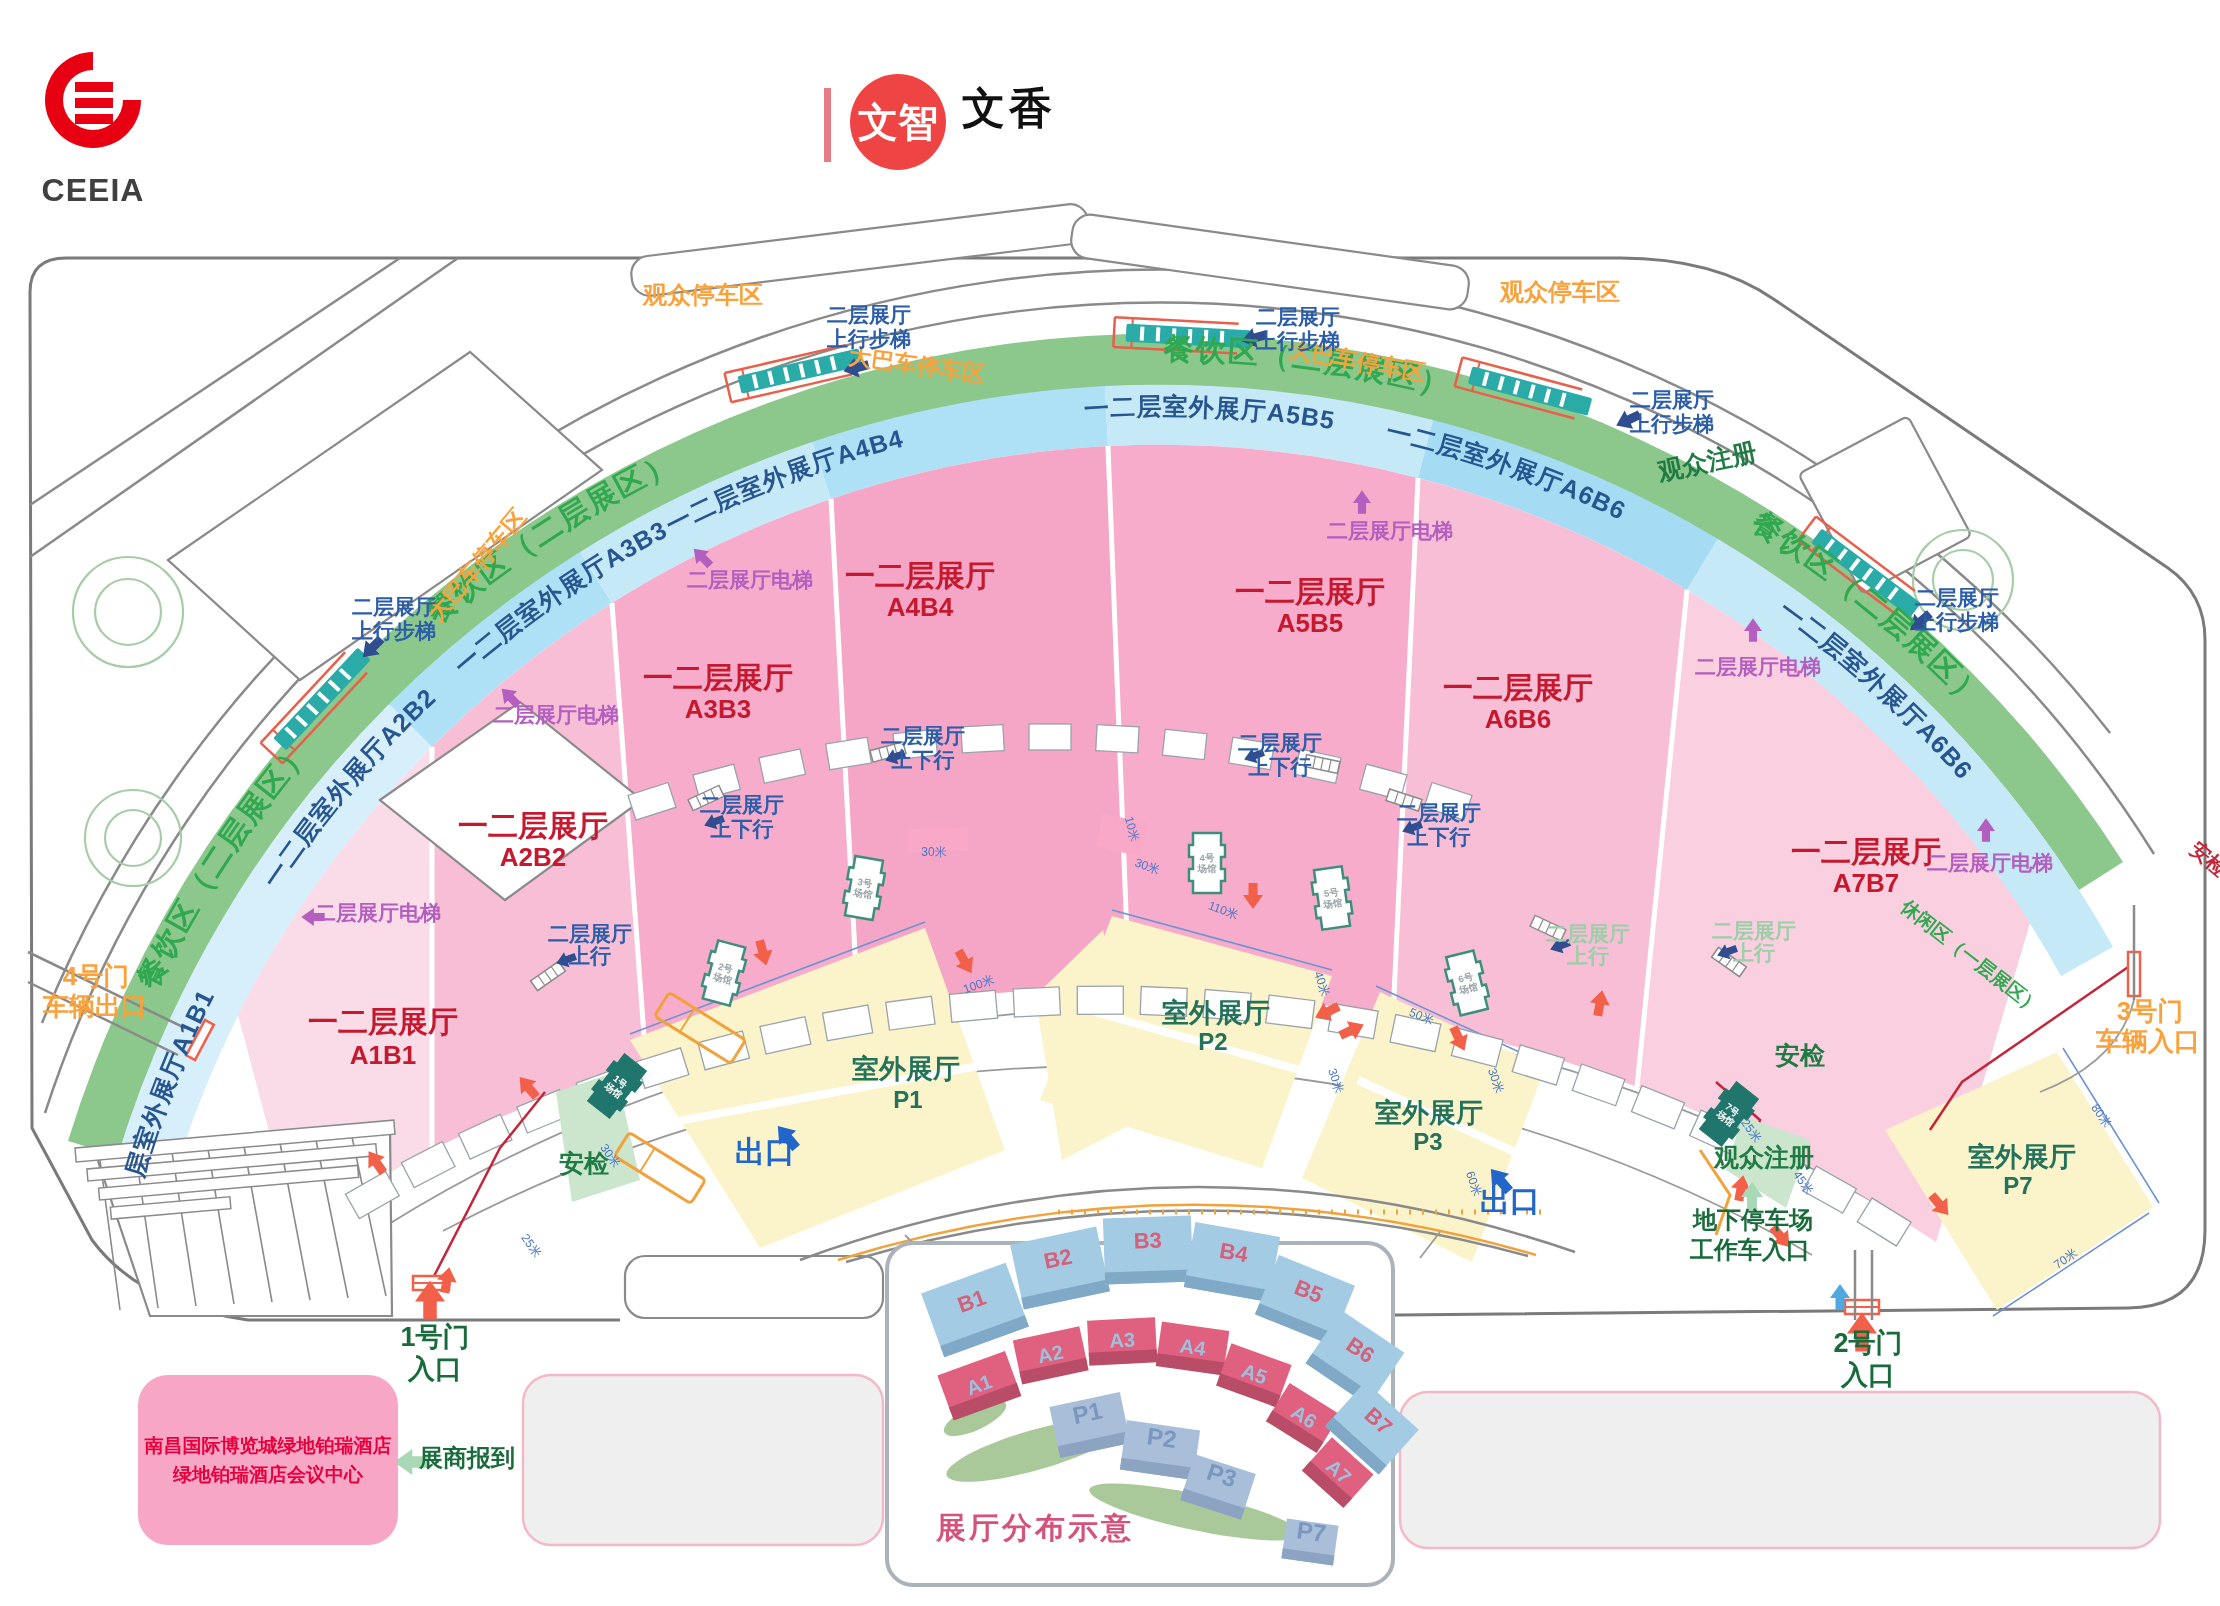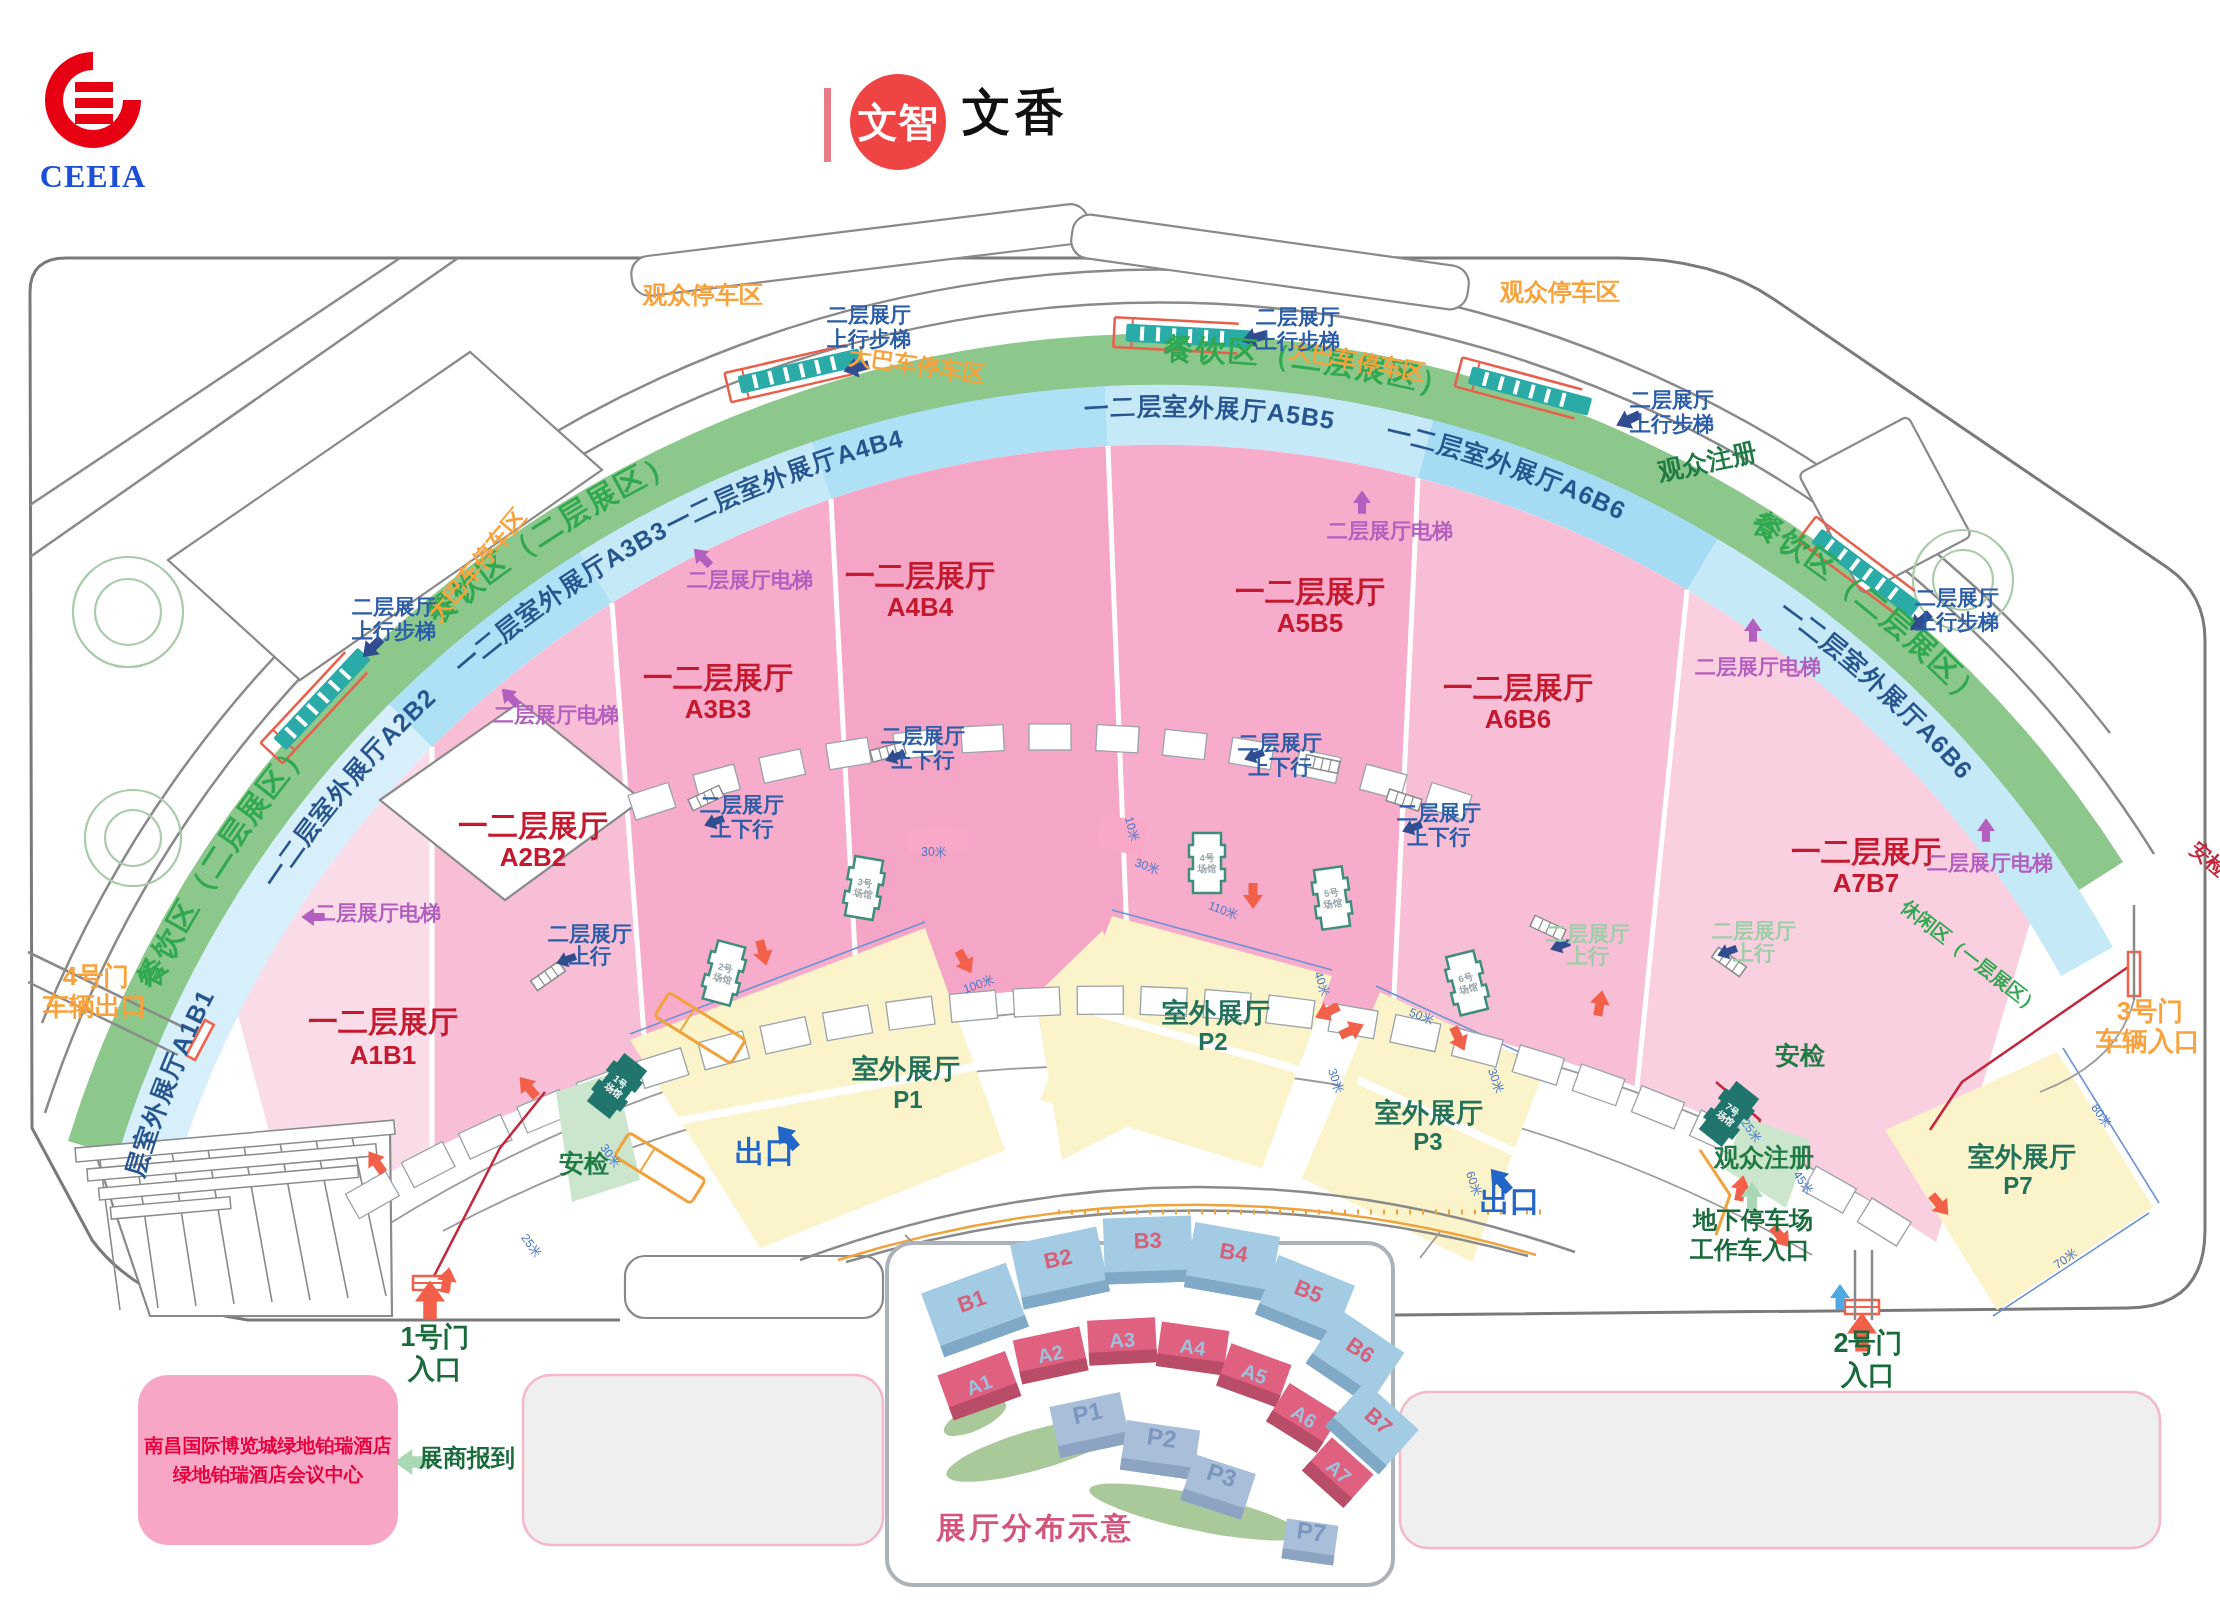--- a/index.html
+++ b/index.html
@@ -1,28 +1,28 @@
 <!DOCTYPE html>
 <html><head>
 <meta charset="utf-8">
 <style>
   html,body{margin:0;padding:0;background:#fff;}
   #page{position:relative;width:2220px;height:1606px;background:#fff;overflow:hidden;
         font-family:"Liberation Sans",sans-serif;}
   
   #hdr{position:absolute;left:0;top:0;width:2220px;height:235px;}
   #ceeia{position:absolute;left:28px;top:48px;width:130px;height:150px;text-align:center;}
-  #ceeia .acr{font-weight:bold;font-size:32px;color:#1d4ed8;letter-spacing:1px;margin-top:2px;font-family:Liberation Serif, serif;}
+  #ceeia .acr{font-weight:bold;font-size:32px;color:#404040;letter-spacing:1px;margin-top:16px;}
   #title-cn{position:absolute;left:148px;top:38px;width:740px;font-weight:bold;font-size:60px;color:#111;
             letter-spacing:2px;white-space:nowrap;}
   #title-en{position:absolute;left:162px;top:128px;font-weight:bold;font-size:27px;color:#E60012;white-space:nowrap;}
   #hdr-div{position:absolute;left:824px;top:88px;width:7px;height:74px;background:#E87C86;}
   #wx-badge{position:absolute;left:850px;top:74px;width:96px;height:96px;border-radius:50%;background:#ef4444;
             color:#fff;font-weight:bold;font-size:40px;display:flex;align-items:center;justify-content:center;}
-  #wx-name{position:absolute;left:962px;top:80px;font-weight:bold;font-size:49px;color:#111;letter-spacing:4px;}
+  #wx-name{position:absolute;left:962px;top:80px;font-weight:bold;font-size:43px;color:#111;letter-spacing:4px;}
   #page-title{position:absolute;left:1956px;top:88px;font-weight:bold;font-size:46px;color:#1C4956;letter-spacing:3px;}
   
   text{font-family:"Liberation Sans",sans-serif;font-weight:bold;text-anchor:middle;}
   .orange{fill:#F9A23B;font-size:24px}.orange-s{fill:#F9A23B;font-size:23px}
   .gate-g{fill:#1A6B3C;font-size:27px}.gate-o{fill:#F9A23B;font-size:26px}
   .red1{fill:#C4192E;font-size:30px}.red2{fill:#C4192E;font-size:26px}
   .greenp1{fill:#23725B;font-size:27px}.greenp2{fill:#23725B;font-size:24px}
   .blue-s{fill:#2B5DA8;font-size:21px}.lgreen-s{fill:#9CCFA8;font-size:21px}
   .purple{fill:#B35FC0;font-size:21px}
   .reg{fill:#1F7A44;font-size:25px}.dkgreen{fill:#1A6B3C;font-size:24px}

